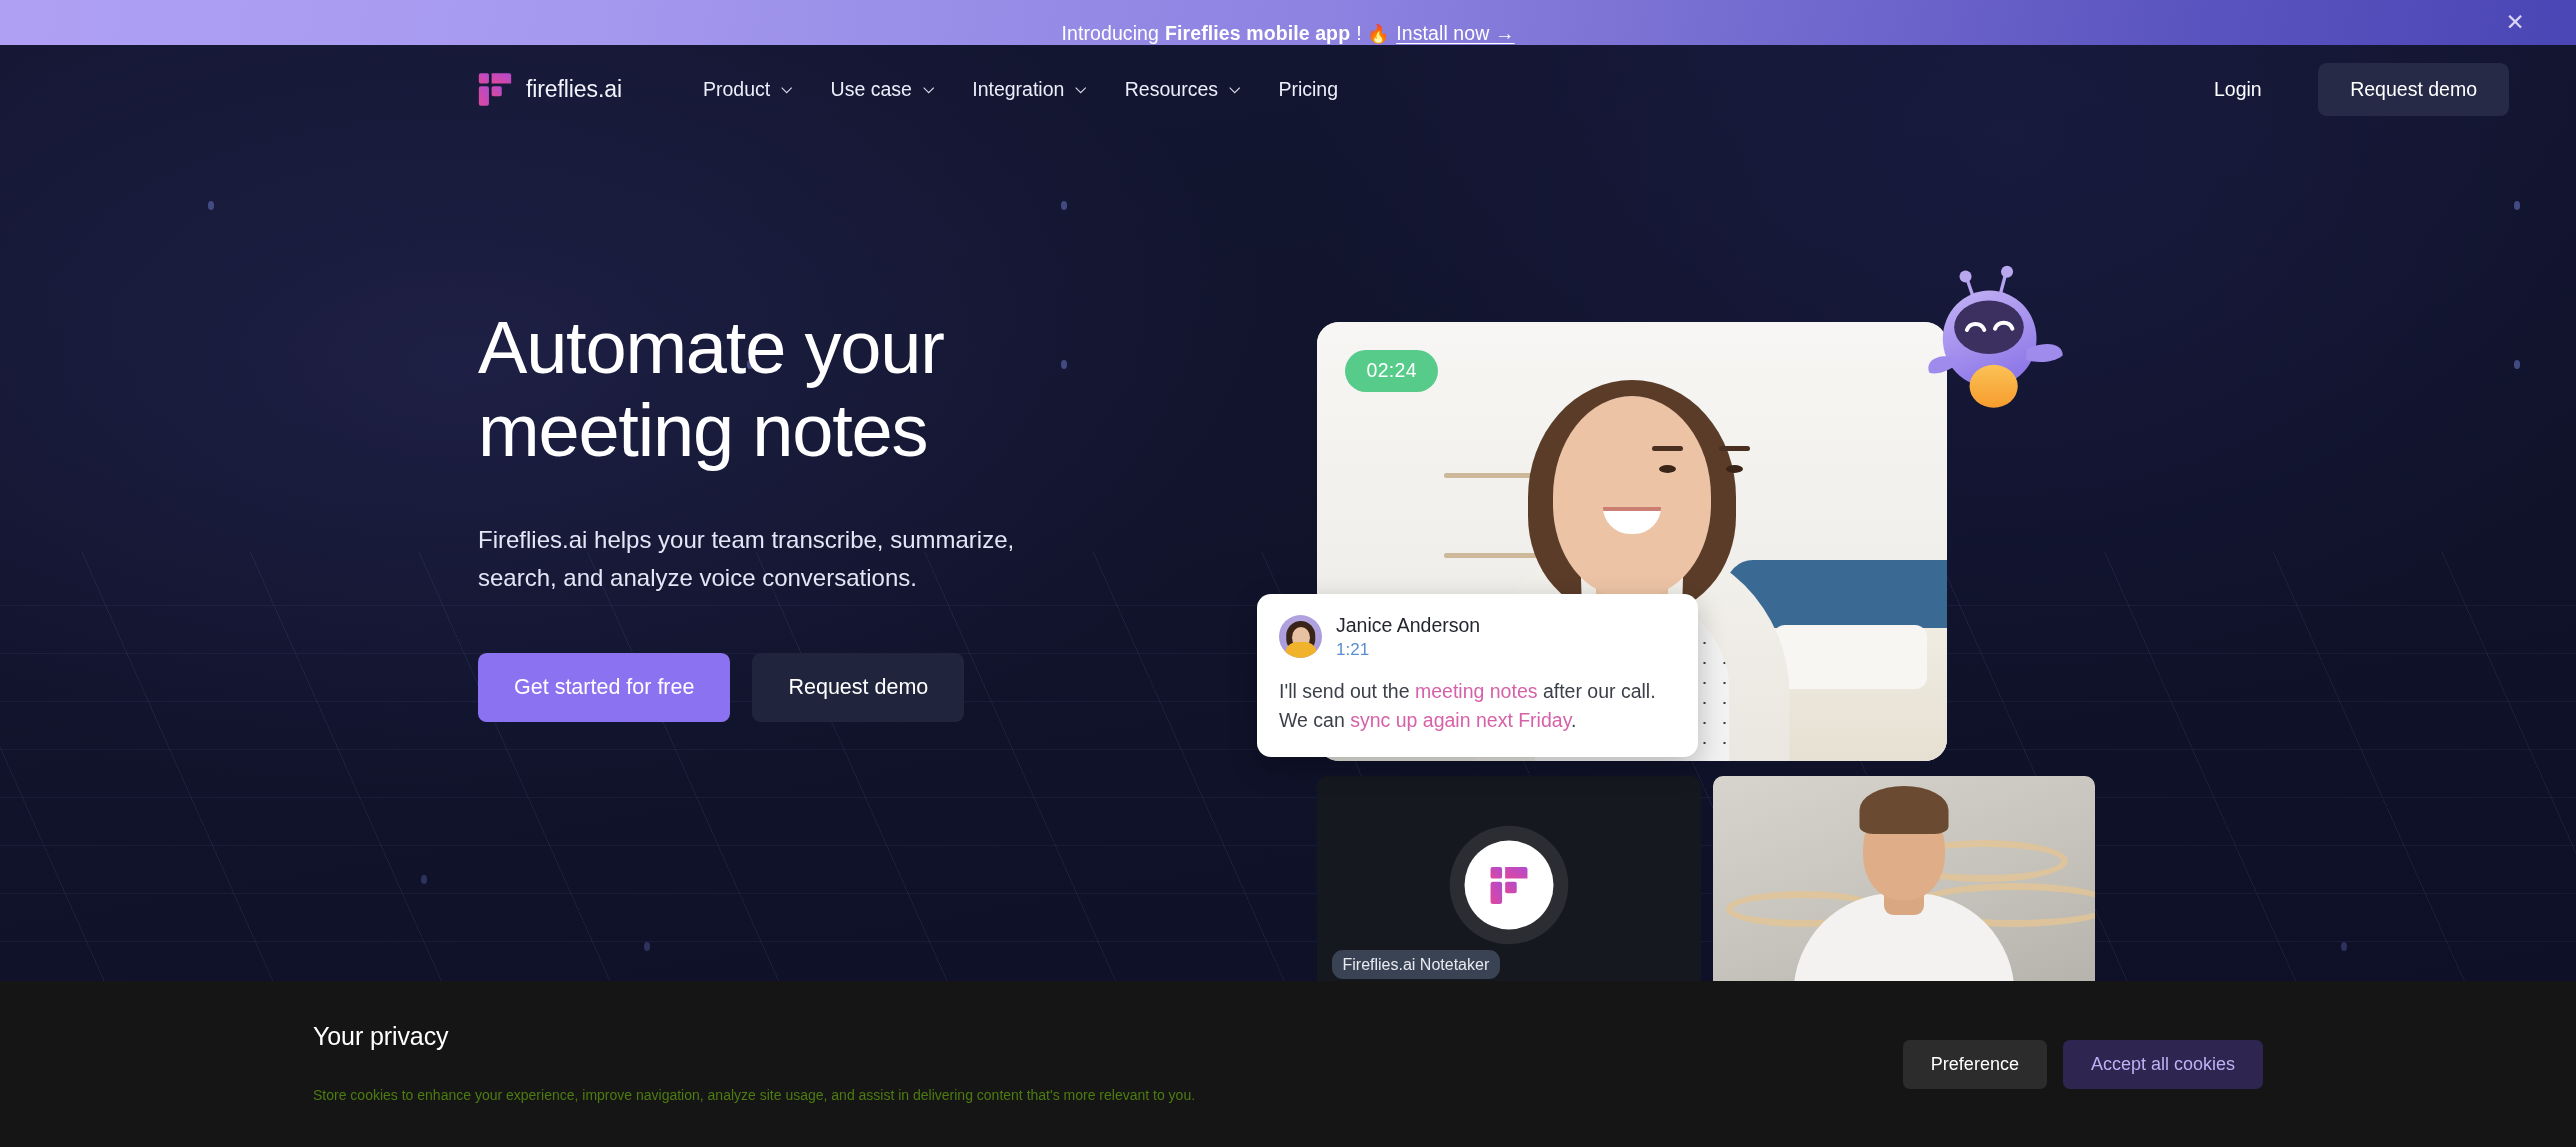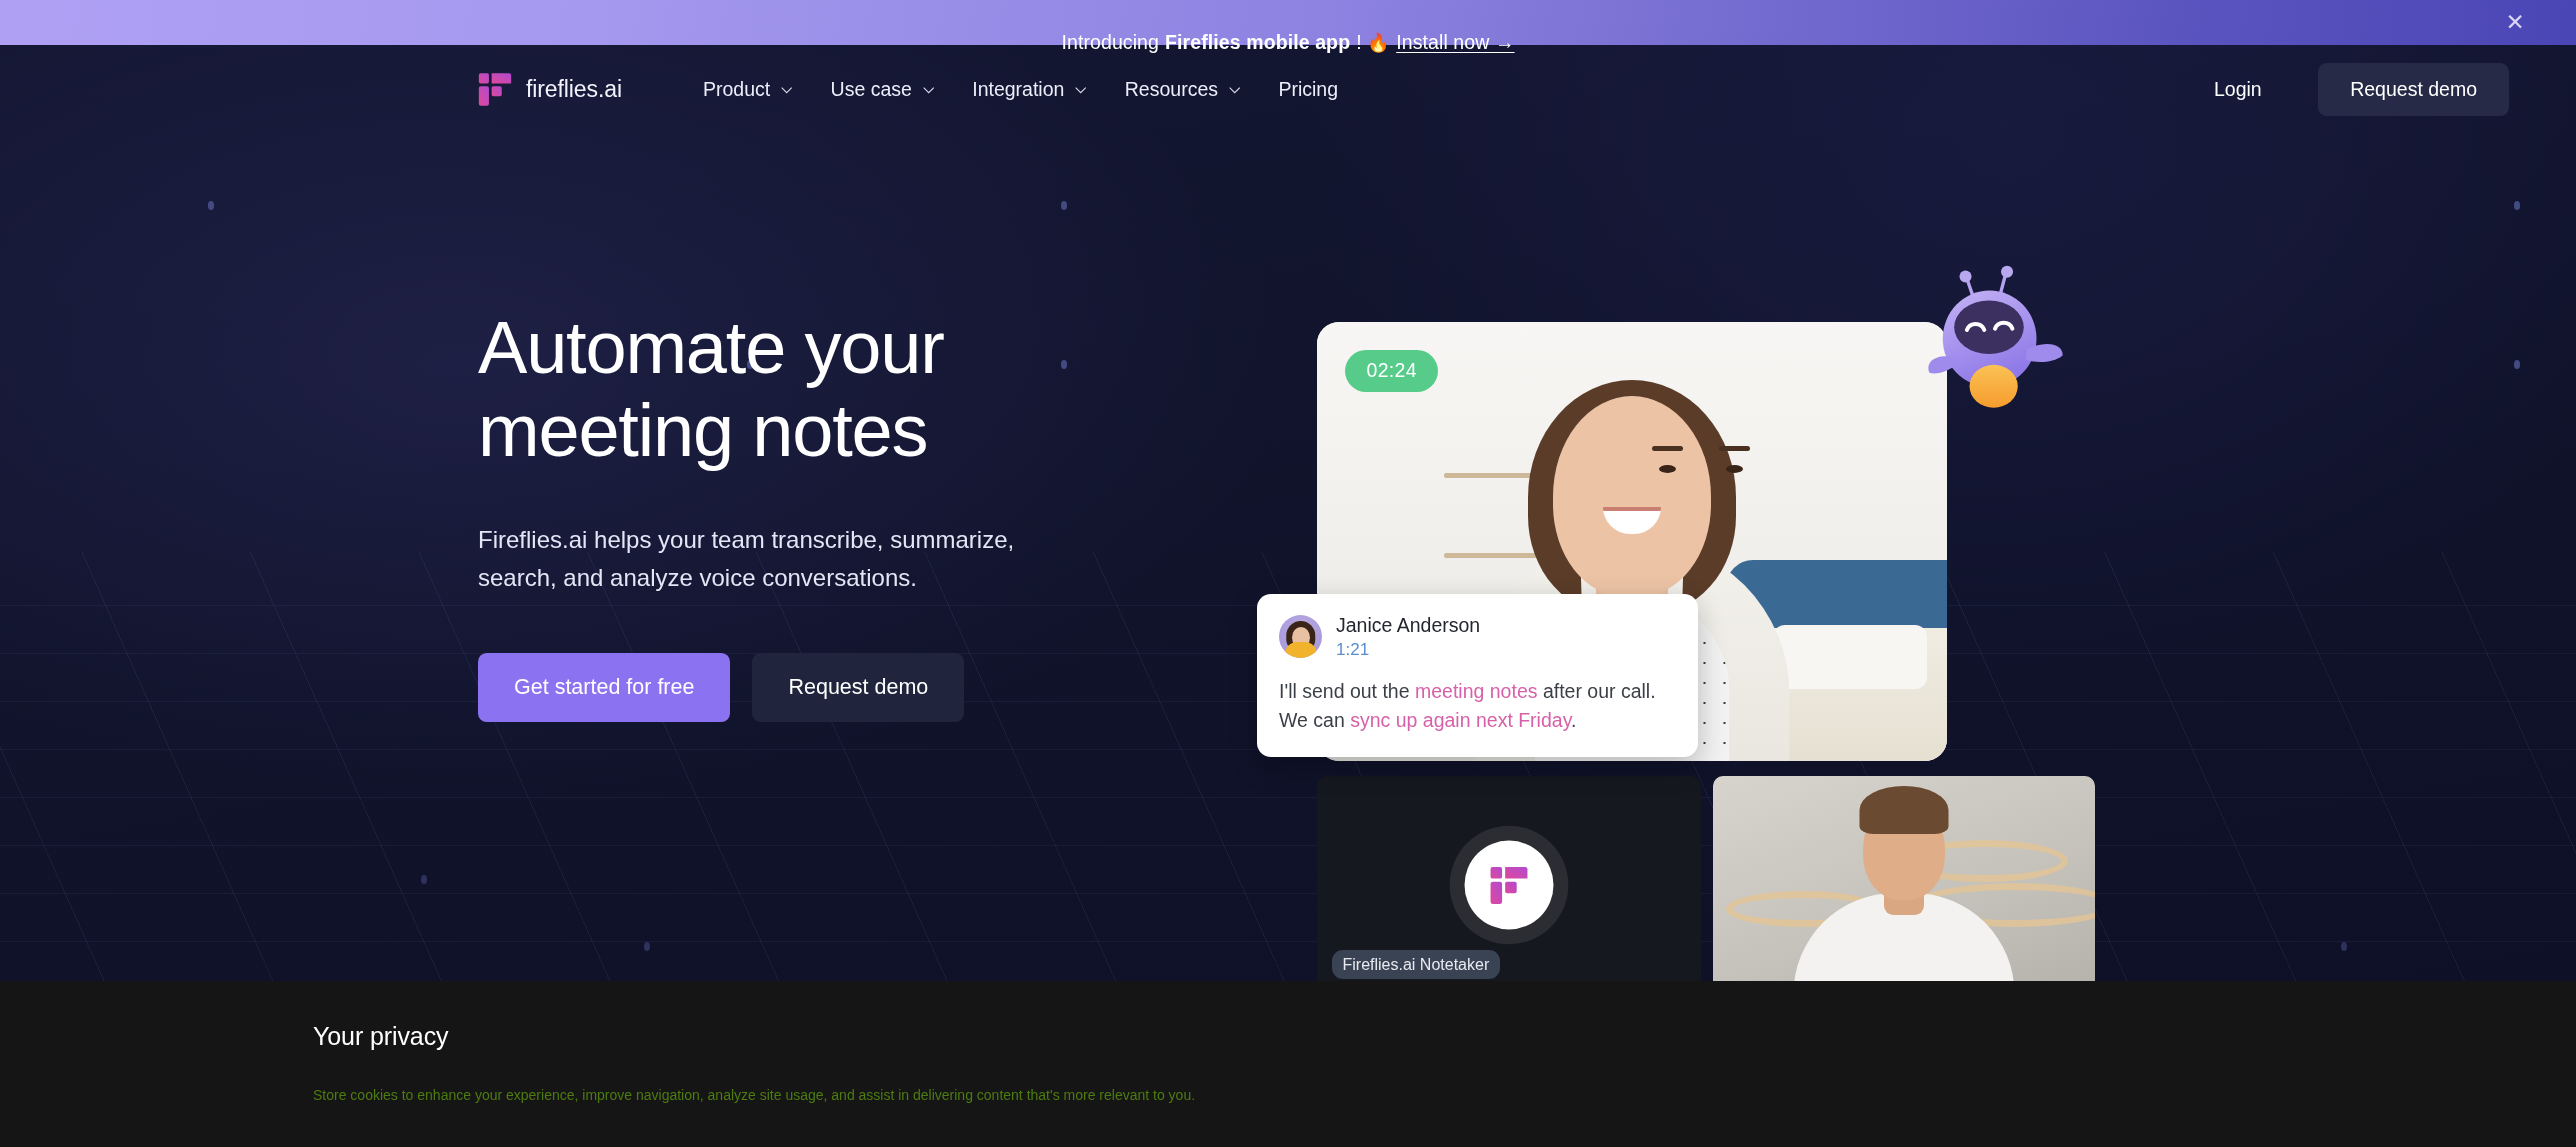--- a/index.html
+++ b/index.html
@@ -9,21 +9,21 @@
     background: #0e1125;
     font-family: "Liberation Sans", sans-serif;
     -webkit-font-smoothing: antialiased;
   }
 
   
   .announce {
     position: absolute; top: 0; left: 0;
     width: 2576px; height: 45px;
     background: linear-gradient(100deg, #afa0f4 0%, #a69af0 20%, #8d82e0 52%, #5a54bf 85%, #4a46b5 100%);
-    display: flex; align-items: flex-start; justify-content: center;
+    display: flex; align-items: flex-end; justify-content: center;
     z-index: 60;
   }
   .announce-text {
     font-size: 19.5px; color: #ffffff; letter-spacing: 0.1px;
     display: flex; align-items: baseline; gap: 6px; white-space: nowrap;
   }
   .announce-strong { font-weight: 700; }
   .announce-fire { font-size: 18px; }
   .announce-link {
     color: #ffffff; text-decoration: underline; text-underline-offset: 3.4px;
@@ -463,14 +463,18 @@
       <div class="p2-hair"></div>
     </div>
   </div>
 </div>
 
 <div class="cookie">
   <div class="cookie-text">
     <div class="cookie-title">Your privacy</div>
     <div class="cookie-body">Store cookies to enhance your experience, improve navigation, analyze site usage, and assist in delivering content that's more relevant to you.</div>
   </div>
+  <div class="cookie-actions">
+    <div class="btn-pref">Preference</div>
+    <div class="btn-accept">Accept all cookies</div>
+  </div>
 </div>
 
 
 </body></html>

